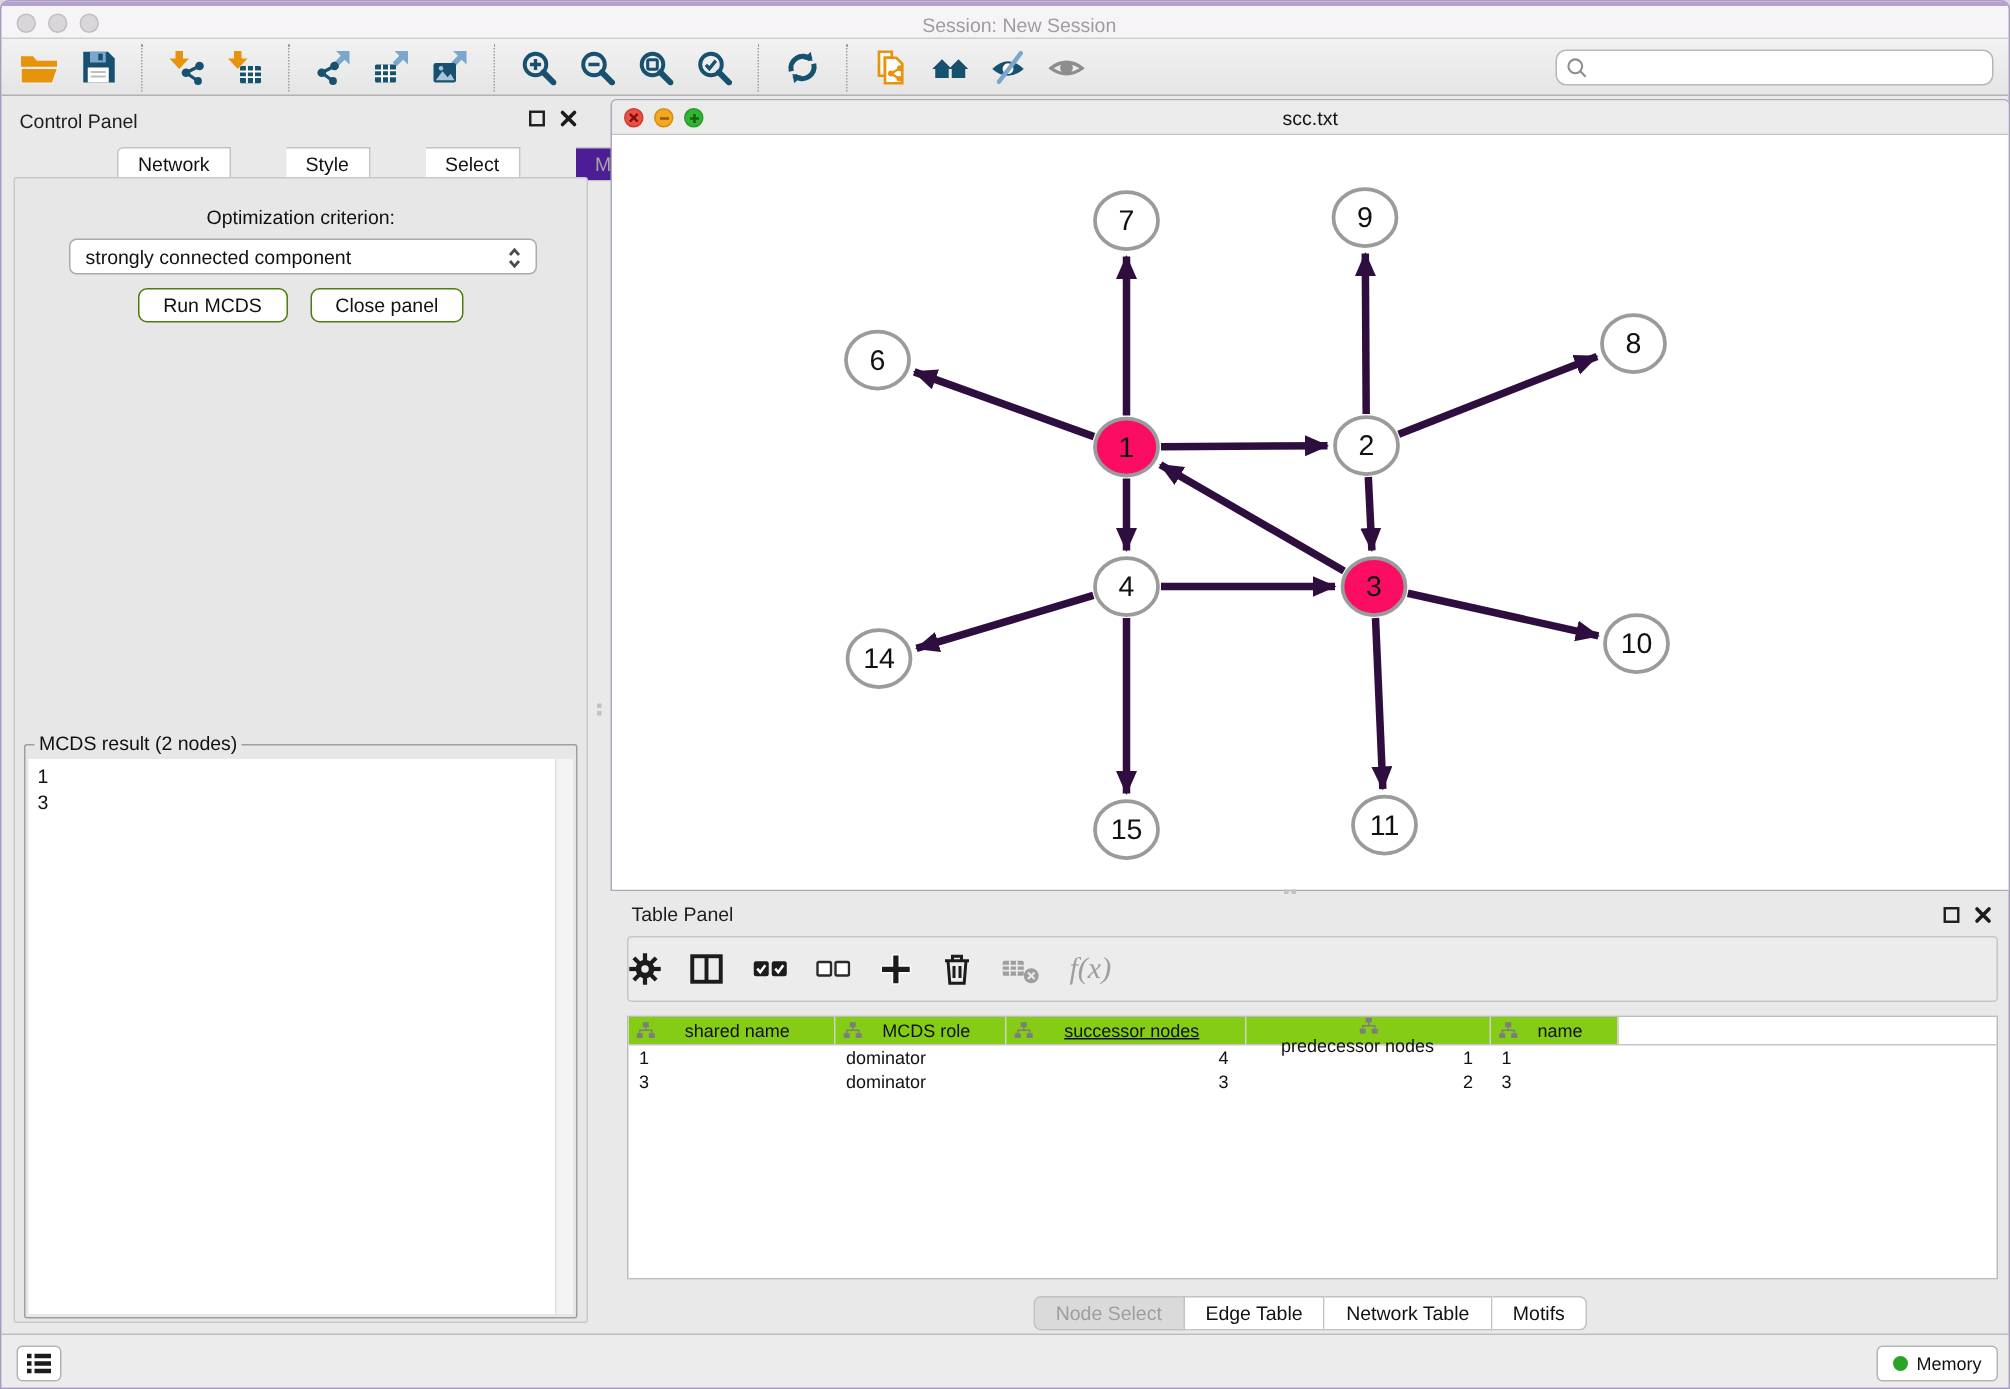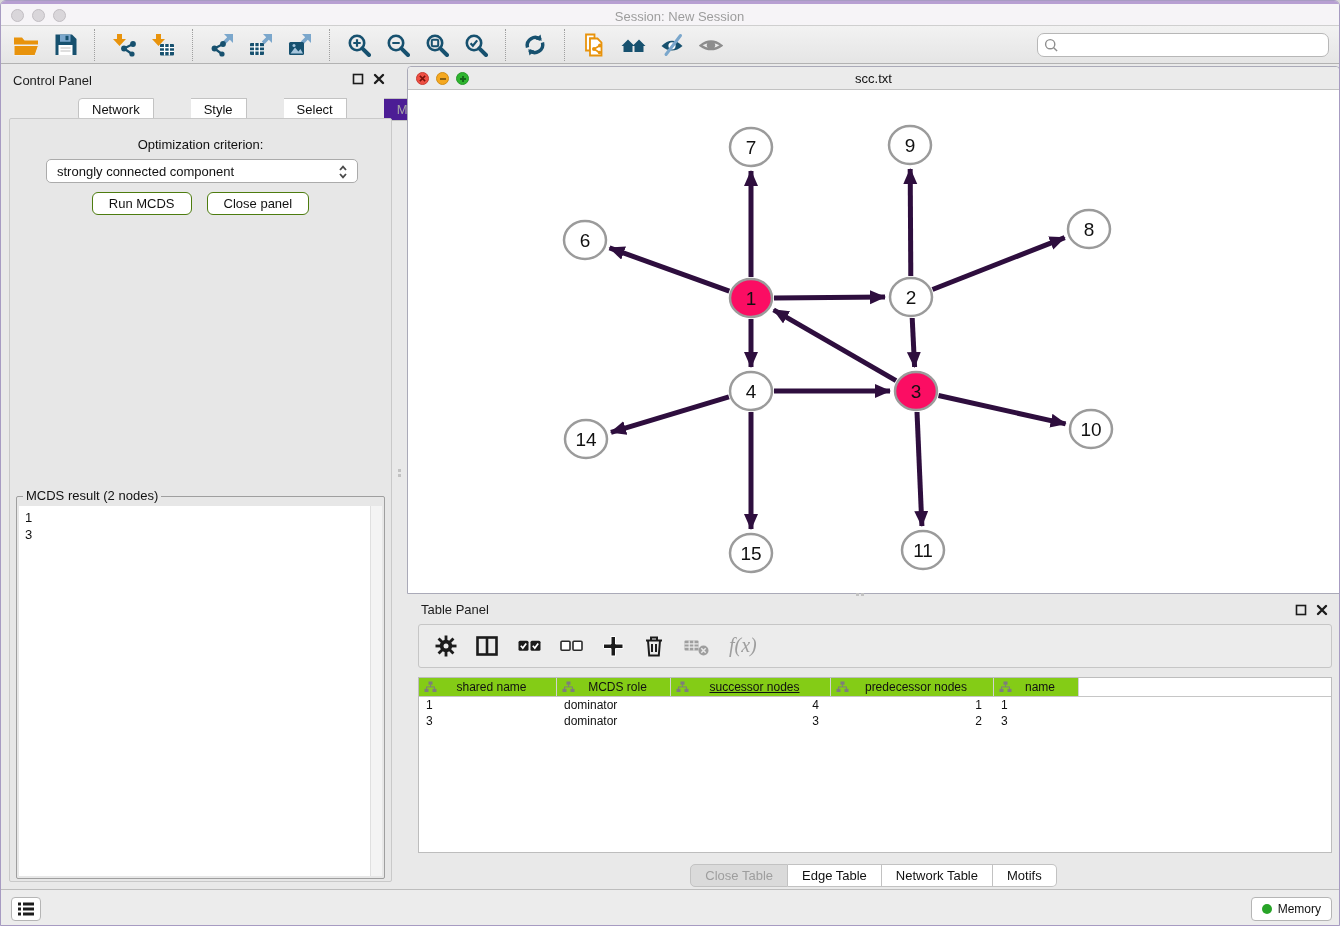--- a/index.html
+++ b/index.html
@@ -53,21 +53,21 @@
   .nf-titlebar{position:absolute;left:0;top:0;right:0;height:23px;background:#ebebeb;
                border-bottom:1px solid #c2c2c2;border-radius:4px 4px 0 0;}
   .nf-title{position:absolute;left:0;right:0;top:0;line-height:23px;text-align:center;font-size:13px;color:#111;}
   .nf-light{position:absolute;top:5px;width:13px;height:13px;border-radius:50%;display:flex;align-items:center;justify-content:center;}
   .nf-canvas{position:absolute;left:0;top:23px;right:0;bottom:0;background:#fff;}
   
   .table-panel{position:absolute;left:406px;top:597px;width:933px;height:291px;}
   .tp-header{position:absolute;left:14px;top:4px;font-size:13px;color:#1d1d1d;}
   .table-panel .panel-btns{right:12px;top:6px;}
   .tp-toolbar{position:absolute;left:11px;right:8px;top:26px;height:44px;border:1px solid #c6c6c6;border-radius:3px;
-              background:#ececec;display:flex;align-items:center;padding-left:16px;gap:19px;}
+              background:#ececec;display:flex;align-items:center;gap:19px;}
   .tp-icon{display:flex;align-items:center;justify-content:center;}
   .tp-table{position:absolute;left:11px;right:8px;top:79px;height:176px;background:#fff;border:1px solid #bdbdbd;overflow:hidden;}
   .thead{display:flex;height:19px;border-bottom:1px solid #c6c6c6;}
   .th{background:#84cc16;border-right:1px solid #d2d2d2;display:flex;align-items:center;font-size:12px;color:#111;}
   .th svg{margin:0 4px 0 5px;flex:0 0 auto;}
   .th span{flex:1;text-align:center;padding-right:14px;}
   .trow{display:flex;height:16px;align-items:center;}
   .td{font-size:12px;color:#111;overflow:hidden;white-space:nowrap;}
   .td.left{padding-left:7px;text-align:left;}
   .td.right{padding-right:12px;text-align:right;}
@@ -487,21 +487,21 @@
             <svg width="13" height="12" viewBox="0 0 13 12">
               <g fill="#7d7d7d">
                 <rect x="4.5" y="0.5" width="4" height="3.2"></rect>
                 <rect x="0.5" y="7.8" width="4" height="3.2"></rect>
                 <rect x="8.5" y="7.8" width="4" height="3.2"></rect>
               </g>
               <path d="M6.5 3.7v1.9M2.5 7.8V5.9h8v1.9" stroke="#7d7d7d" stroke-width="1" fill="none"></path>
             </svg>
             <span>successor nodes</span>
           </div>
-          <div class="th" style="width: 163px;">
+          <div class="th" style="width: 163px; flex-direction: column;">
             <svg width="13" height="12" viewBox="0 0 13 12">
               <g fill="#7d7d7d">
                 <rect x="4.5" y="0.5" width="4" height="3.2"></rect>
                 <rect x="0.5" y="7.8" width="4" height="3.2"></rect>
                 <rect x="8.5" y="7.8" width="4" height="3.2"></rect>
               </g>
               <path d="M6.5 3.7v1.9M2.5 7.8V5.9h8v1.9" stroke="#7d7d7d" stroke-width="1" fill="none"></path>
             </svg>
             <span>predecessor nodes</span>
           </div>
@@ -528,21 +528,21 @@
           <div class="trow">
             <div class="td left" style="width: 138px;">3</div>
             <div class="td left" style="width: 114px;">dominator</div>
             <div class="td right" style="width: 160px;">3</div>
             <div class="td right" style="width: 163px;">2</div>
             <div class="td left" style="width: 85px;">3</div>
           </div>
         </div>
     </div>
     <div class="tp-tabs">
-        <div class="tp-tab sel">Close Table</div>
+        <div class="tp-tab sel">Node Select</div>
         <div class="tp-tab">Edge Table</div>
         <div class="tp-tab">Network Table</div>
         <div class="tp-tab">Motifs</div>
       </div>
   </div>
 
   <div class="statusbar">
     <div class="list-btn">
       <svg width="20" height="20" viewBox="0 0 20 20">
           <g fill="#1c1c1c">

